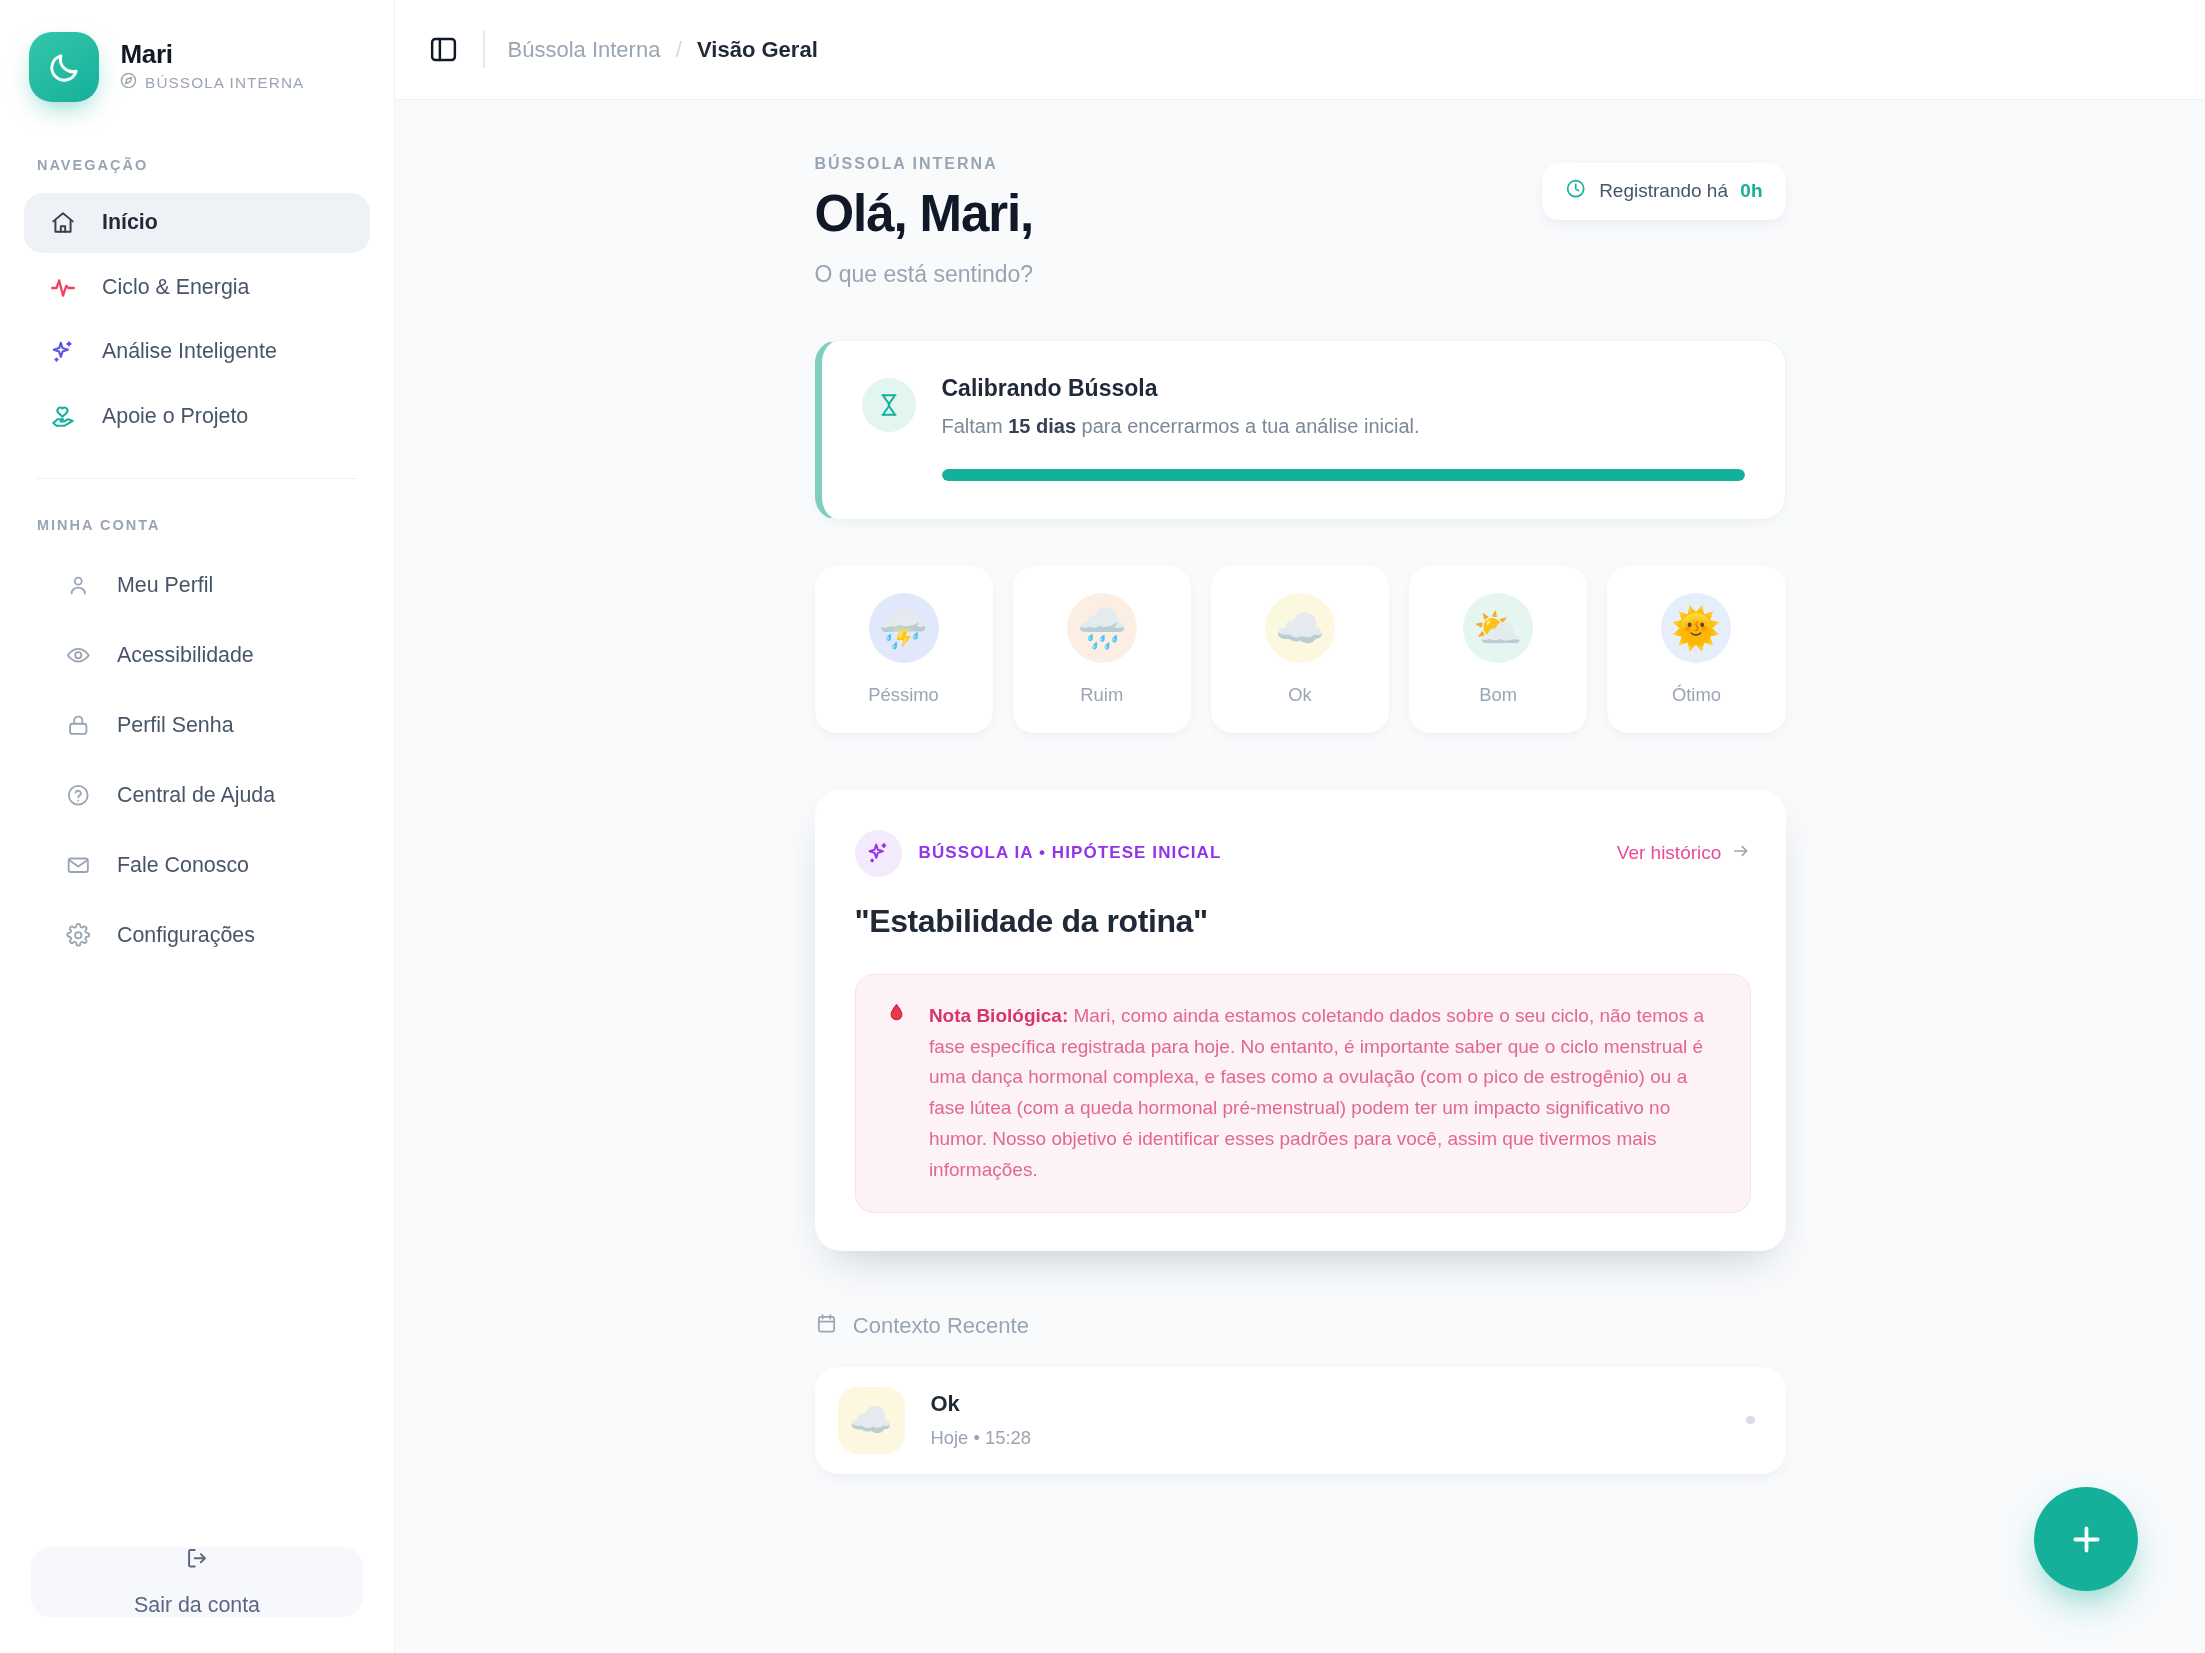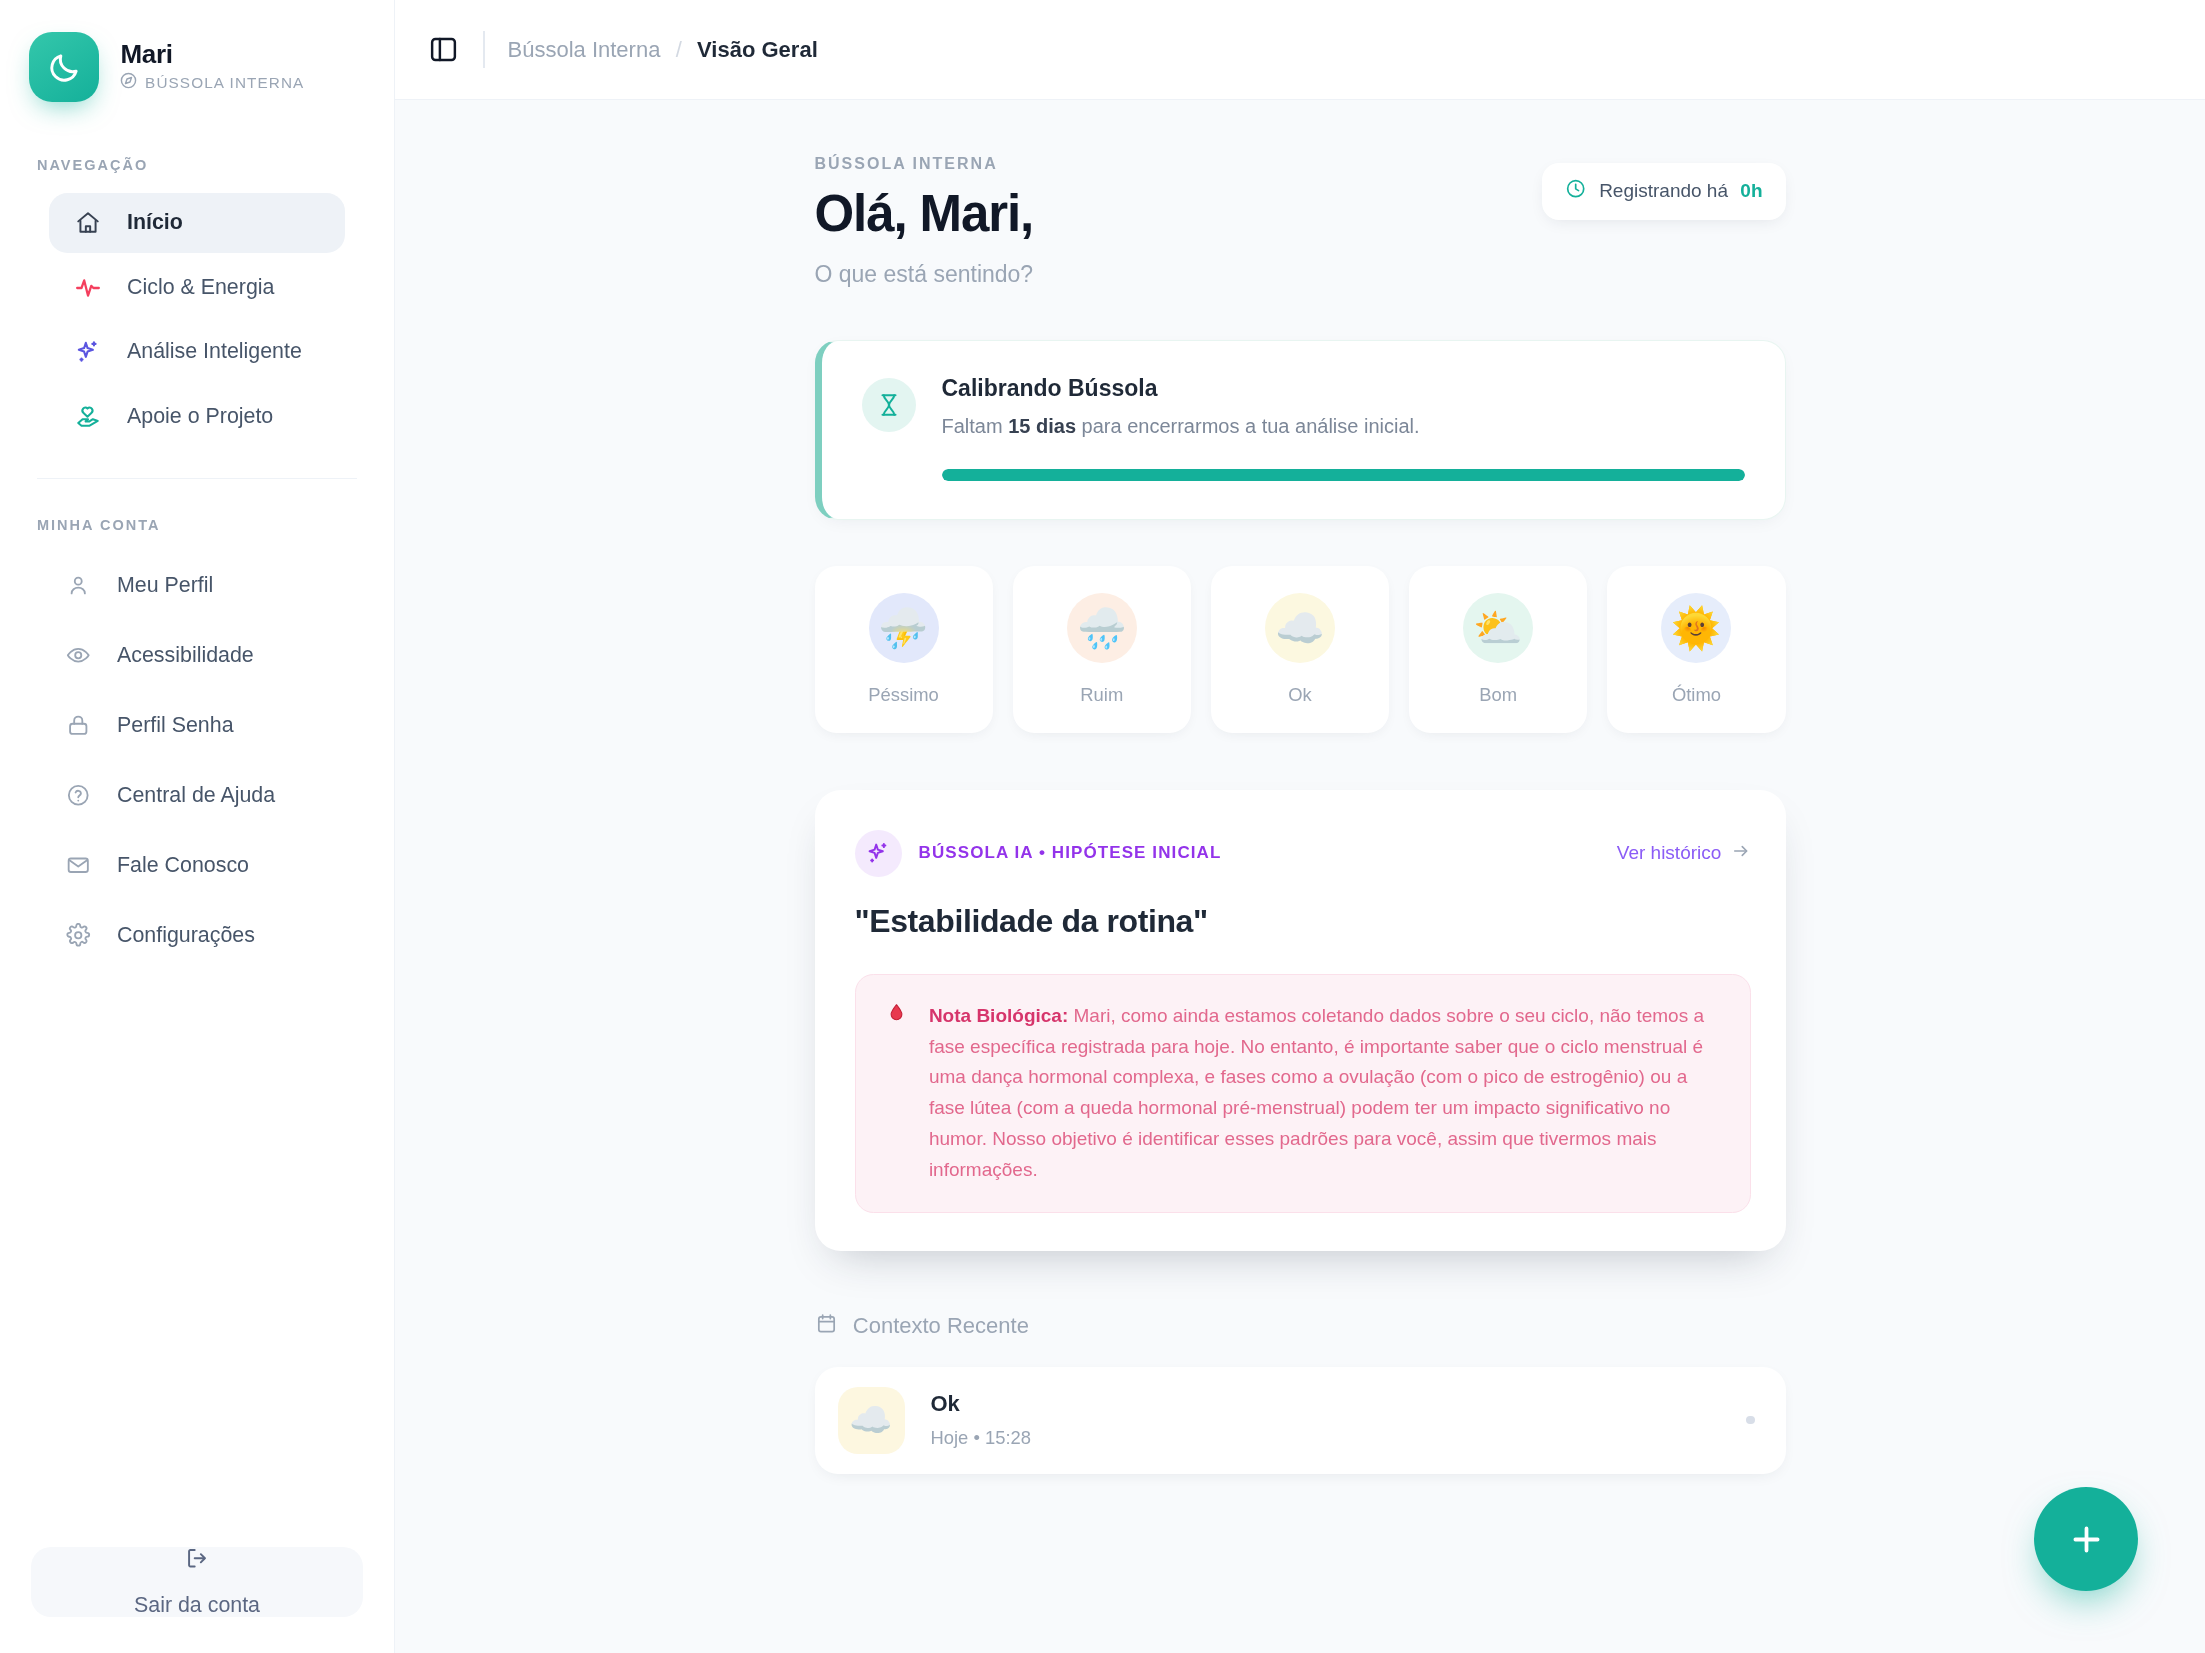--- a/index.html
+++ b/index.html
@@ -31,21 +31,21 @@
     flex: 0 0 70px;
   }
   .brand-text { display: flex; flex-direction: column; gap: 5.4px; }
   .brand-name { font-size: 26px; font-weight: 700; color: #111827; letter-spacing: -0.3px; line-height: 1; }
   .brand-sub { display: flex; align-items: center; gap: 7.7px; font-size: 15.3px; color: #9aa5b4; letter-spacing: 1.1px; font-weight: 400; }
 
   .nav-section-label {
     font-size: 14.5px; font-weight: 700; letter-spacing: 2px;
     color: #9aa5b4; padding-left: 37px;
   }
-  .nav-group { display: flex; flex-direction: column; gap: 4.6px; padding: 0 49px; }
+  .nav-group { display: flex; flex-direction: column; gap: 4.6px; padding: 0 24px; }
   .nav-item {
     display: flex; align-items: center; gap: 23px;
     height: 60px; padding: 0 23px; border-radius: 18.4px;
     color: #475569; font-size: 21.4px; cursor: pointer;
     background: transparent;
   }
   .nav-item .label { line-height: 1; }
   .nav-item.active { background: #eef2f7; font-weight: 700; color: #1f2937; }
   .nav-icon { width: 32px; height: 32px; display: flex; align-items: center; justify-content: center; flex: 0 0 32px; }
 
@@ -132,21 +132,21 @@
   
   .ai-card {
     margin-top: 57px; background: #ffffff; border-radius: 26px;
     box-shadow: 0 20px 46px -20px rgba(30,41,59,.28);
     padding: 40px 35px 38px 40px;
   }
   .ai-head { display: flex; align-items: center; justify-content: space-between; }
   .ai-head-left { display: flex; align-items: center; gap: 17px; }
   .ai-av { width: 47px; height: 47px; border-radius: 50%; background: #f4eafd; display: flex; align-items: center; justify-content: center; flex: 0 0 47px; }
   .ai-tag { font-size: 17px; font-weight: 700; letter-spacing: 1.1px; color: #9333ea; }
-  .ai-hist { font-size: 19px; color: #8b5cf6; cursor: pointer; display: flex; align-items: center; gap: 9.2px; }
+  .ai-hist { font-size: 19px; color: #ec4899; cursor: pointer; display: flex; align-items: center; gap: 9.2px; }
   .ai-title { font-size: 32px; font-weight: 700; color: #1f2937; margin-top: 26px; letter-spacing: -0.4px; }
   .ai-body { display: flex; gap: 20px; margin-top: 27.6px; align-items: flex-start; }
   .ai-bulb { font-size: 26px; line-height: 1.2; flex: 0 0 26px; margin-top: 1.5px; }
   .ai-text { font-size: 22px; line-height: 1.52; color: #374151; }
 
   .bio {
     margin-top: 34px; background: #fdf2f6; border: 1.5px solid #fbe0ea;
     border-radius: 18.4px; padding: 26px 29px; display: flex; gap: 18.4px; align-items: flex-start;
   }
   .bio-drop { font-size: 24.5px; flex: 0 0 26px; line-height: 1.1; margin-top: 1.5px; }

